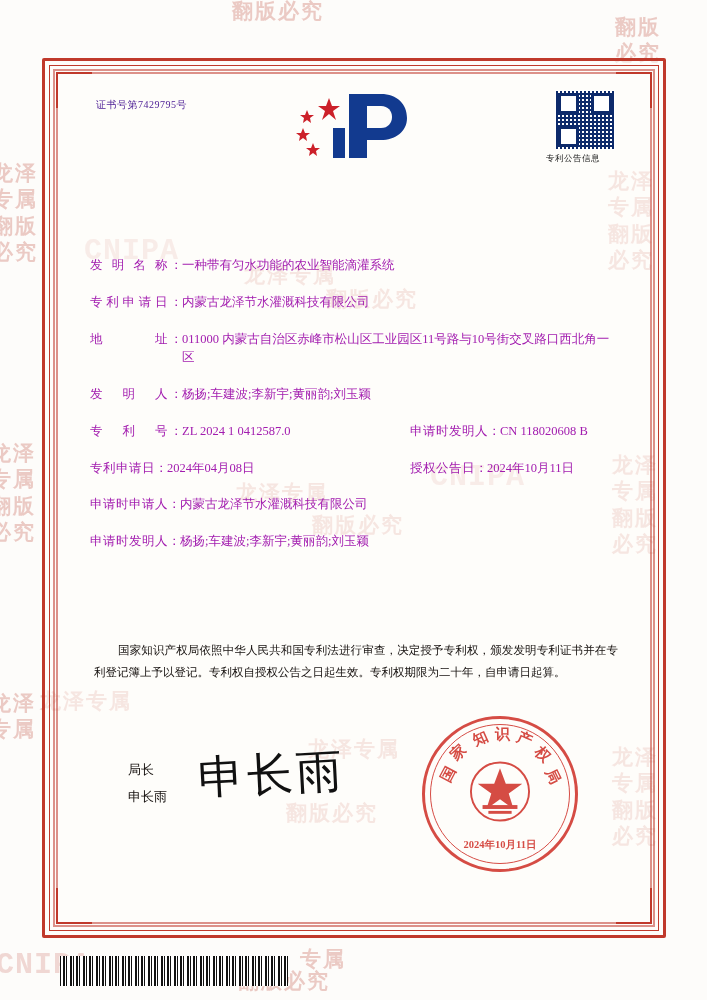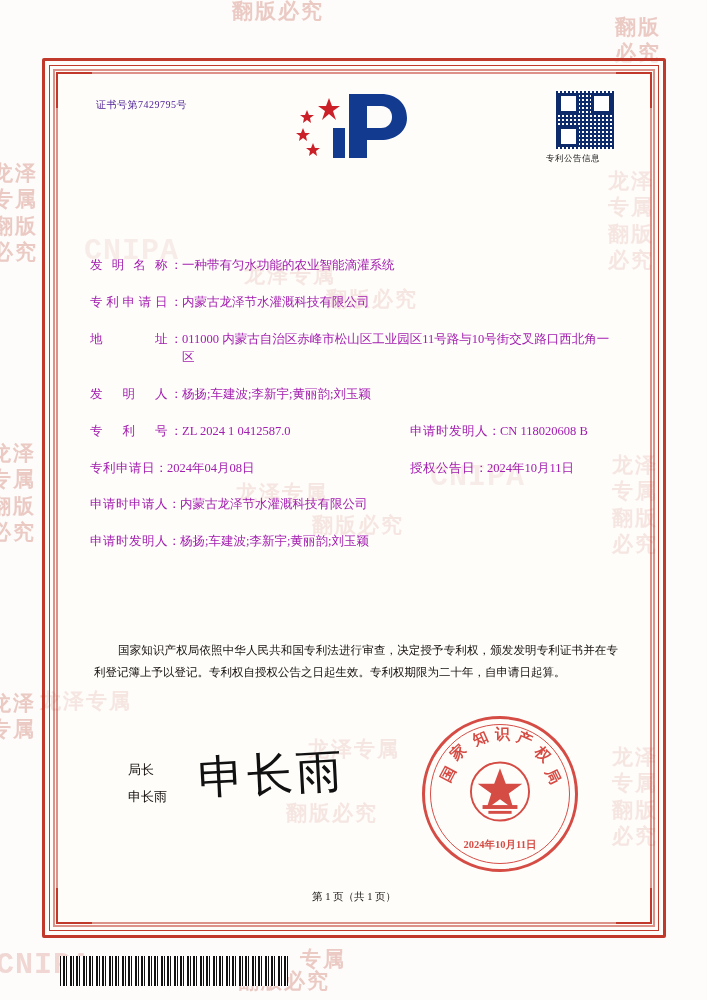--- a/index.html
+++ b/index.html
@@ -443,17 +443,16 @@
       <span class="seal-char" style="left:120px; top:48px;  transform:rotate(64deg);">局</span>
       <svg id="seal-star" viewBox="0 0 64 64">
         <circle cx="32" cy="32" r="30" fill="none" stroke="#d0342c" stroke-width="2"></circle>
         <polygon points="32,8 38,24 55,24 41,34 46,50 32,40 18,50 23,34 9,24 26,24" fill="#d0342c"></polygon>
         <rect x="14" y="46" width="36" height="4" fill="#d0342c"></rect>
         <rect x="20" y="52" width="24" height="3" fill="#d0342c"></rect>
       </svg>
       <div id="seal-date">2024年10月11日</div>
     </div>
 
-    <div id="page-footer">第 1 页（共 1 页）</div>
   </div>
 </div>
 
 <div id="barcode"></div>
 
 </body></html>

